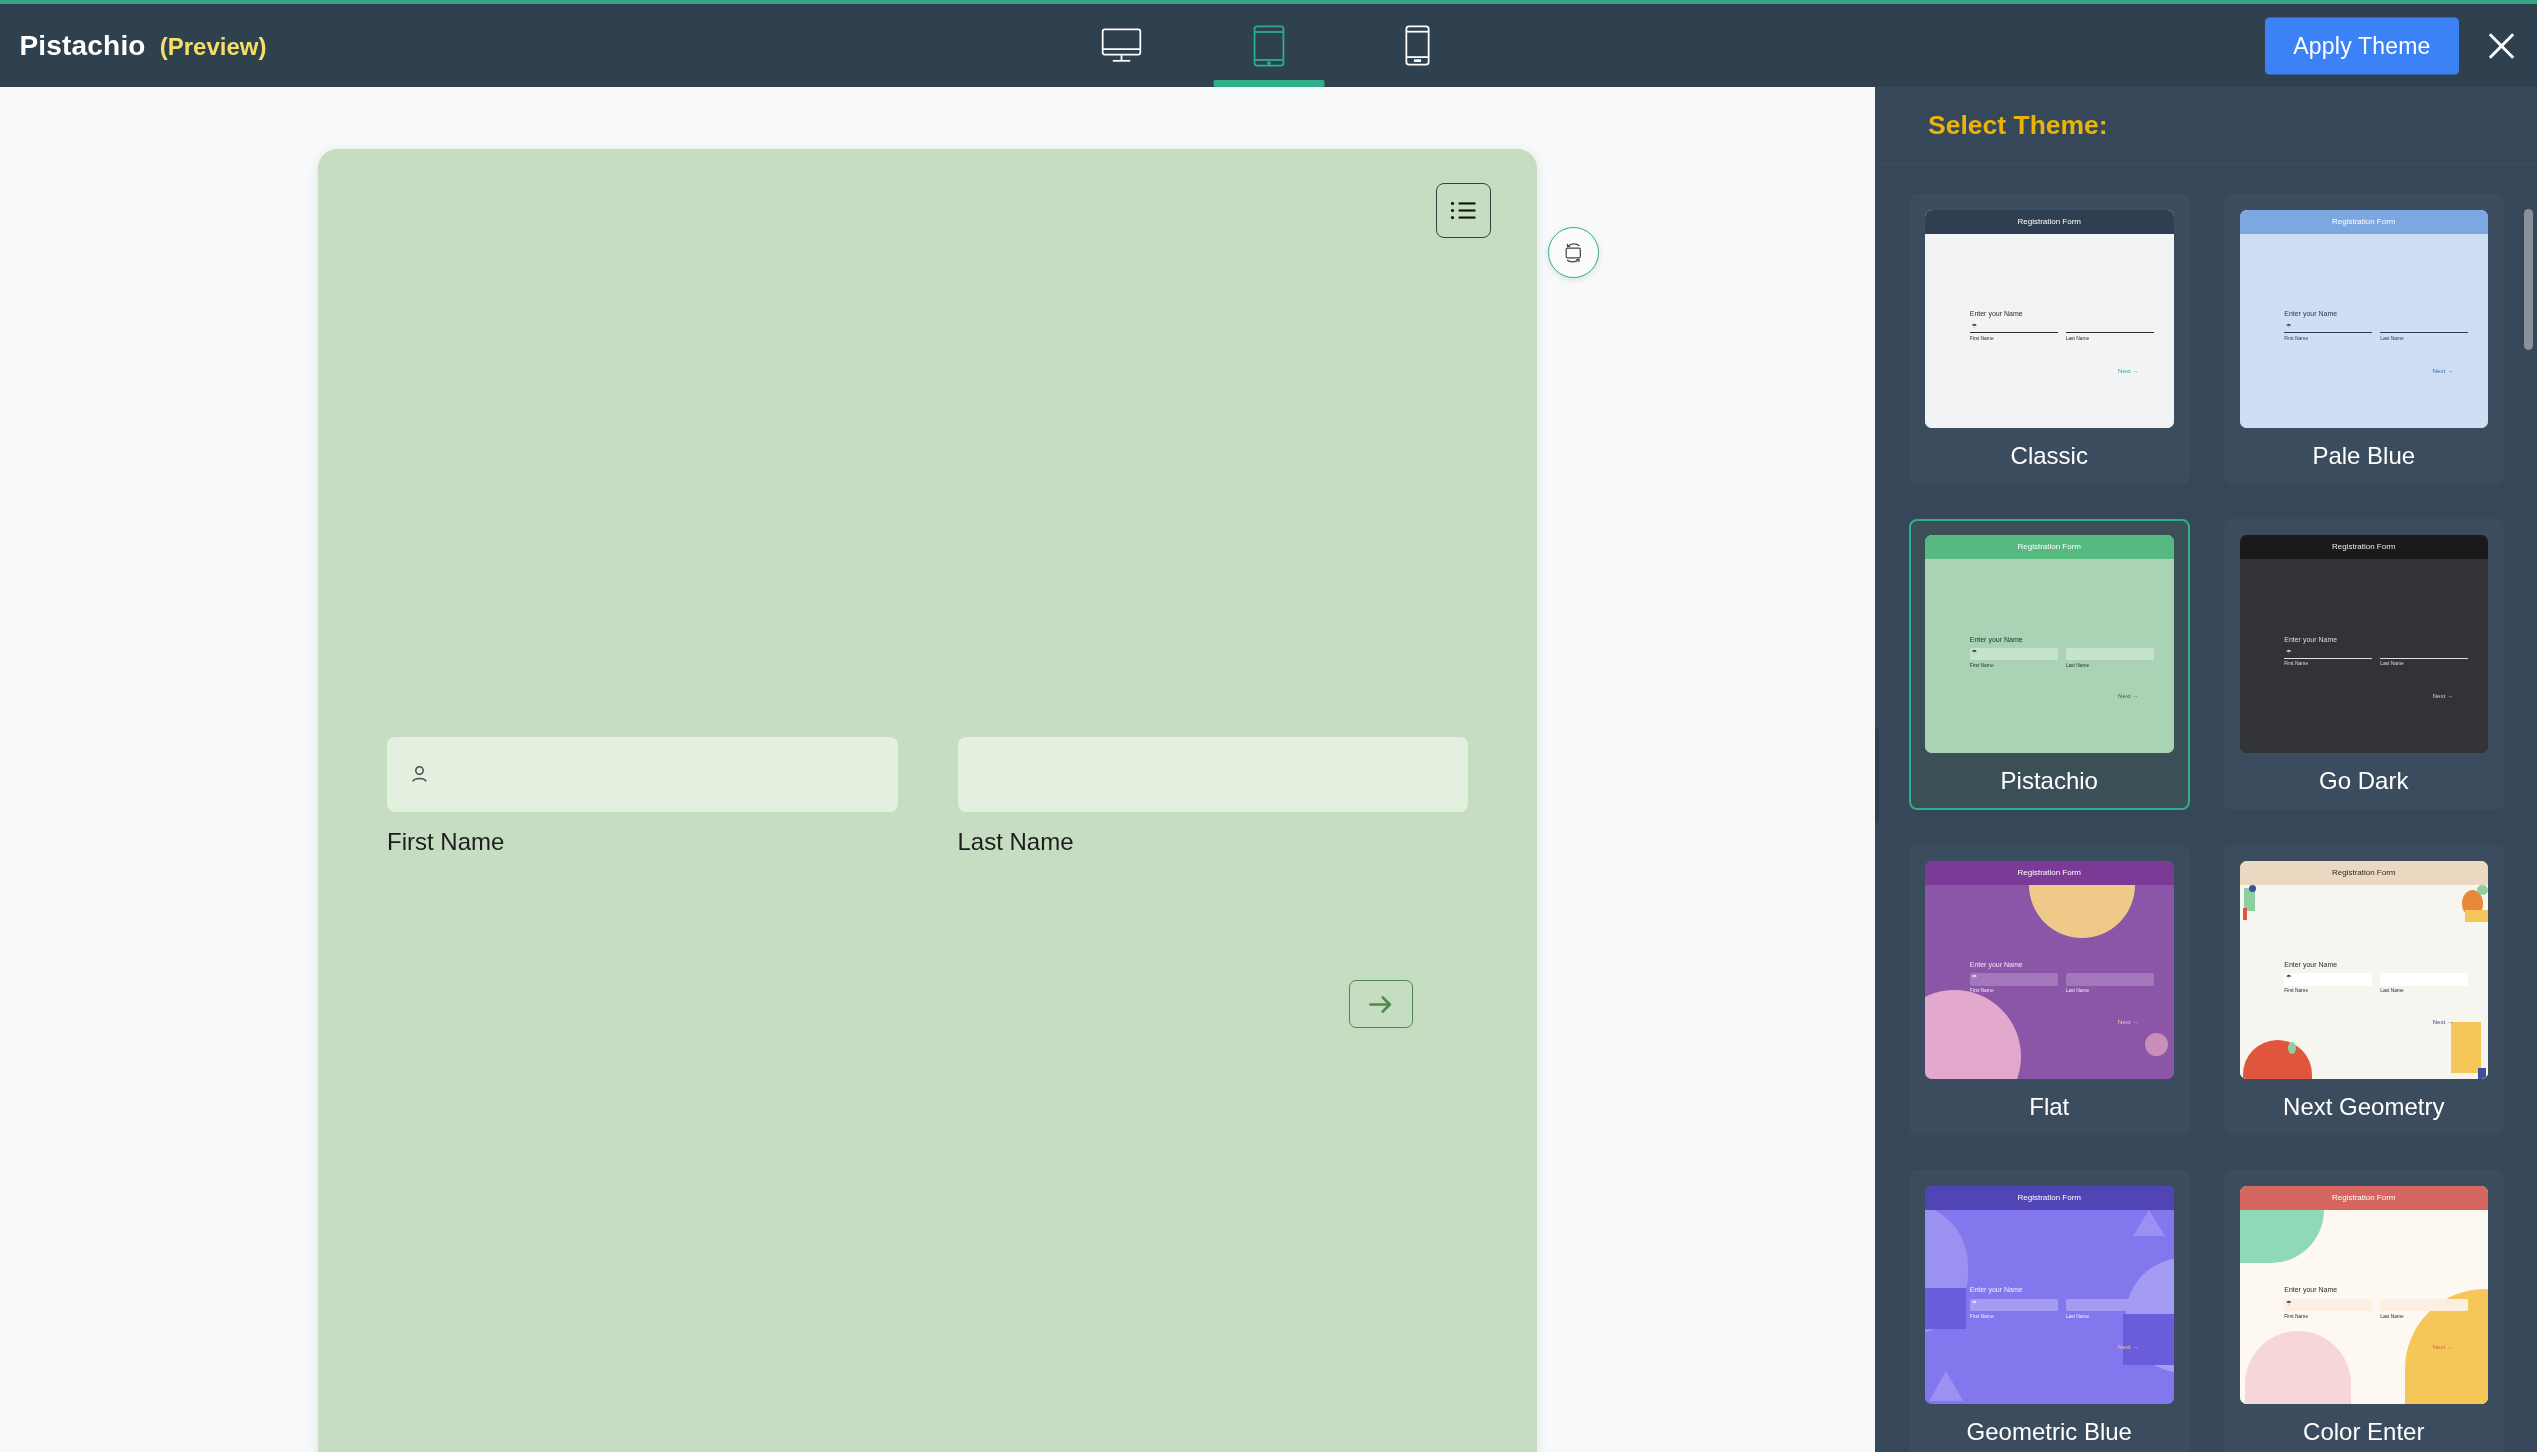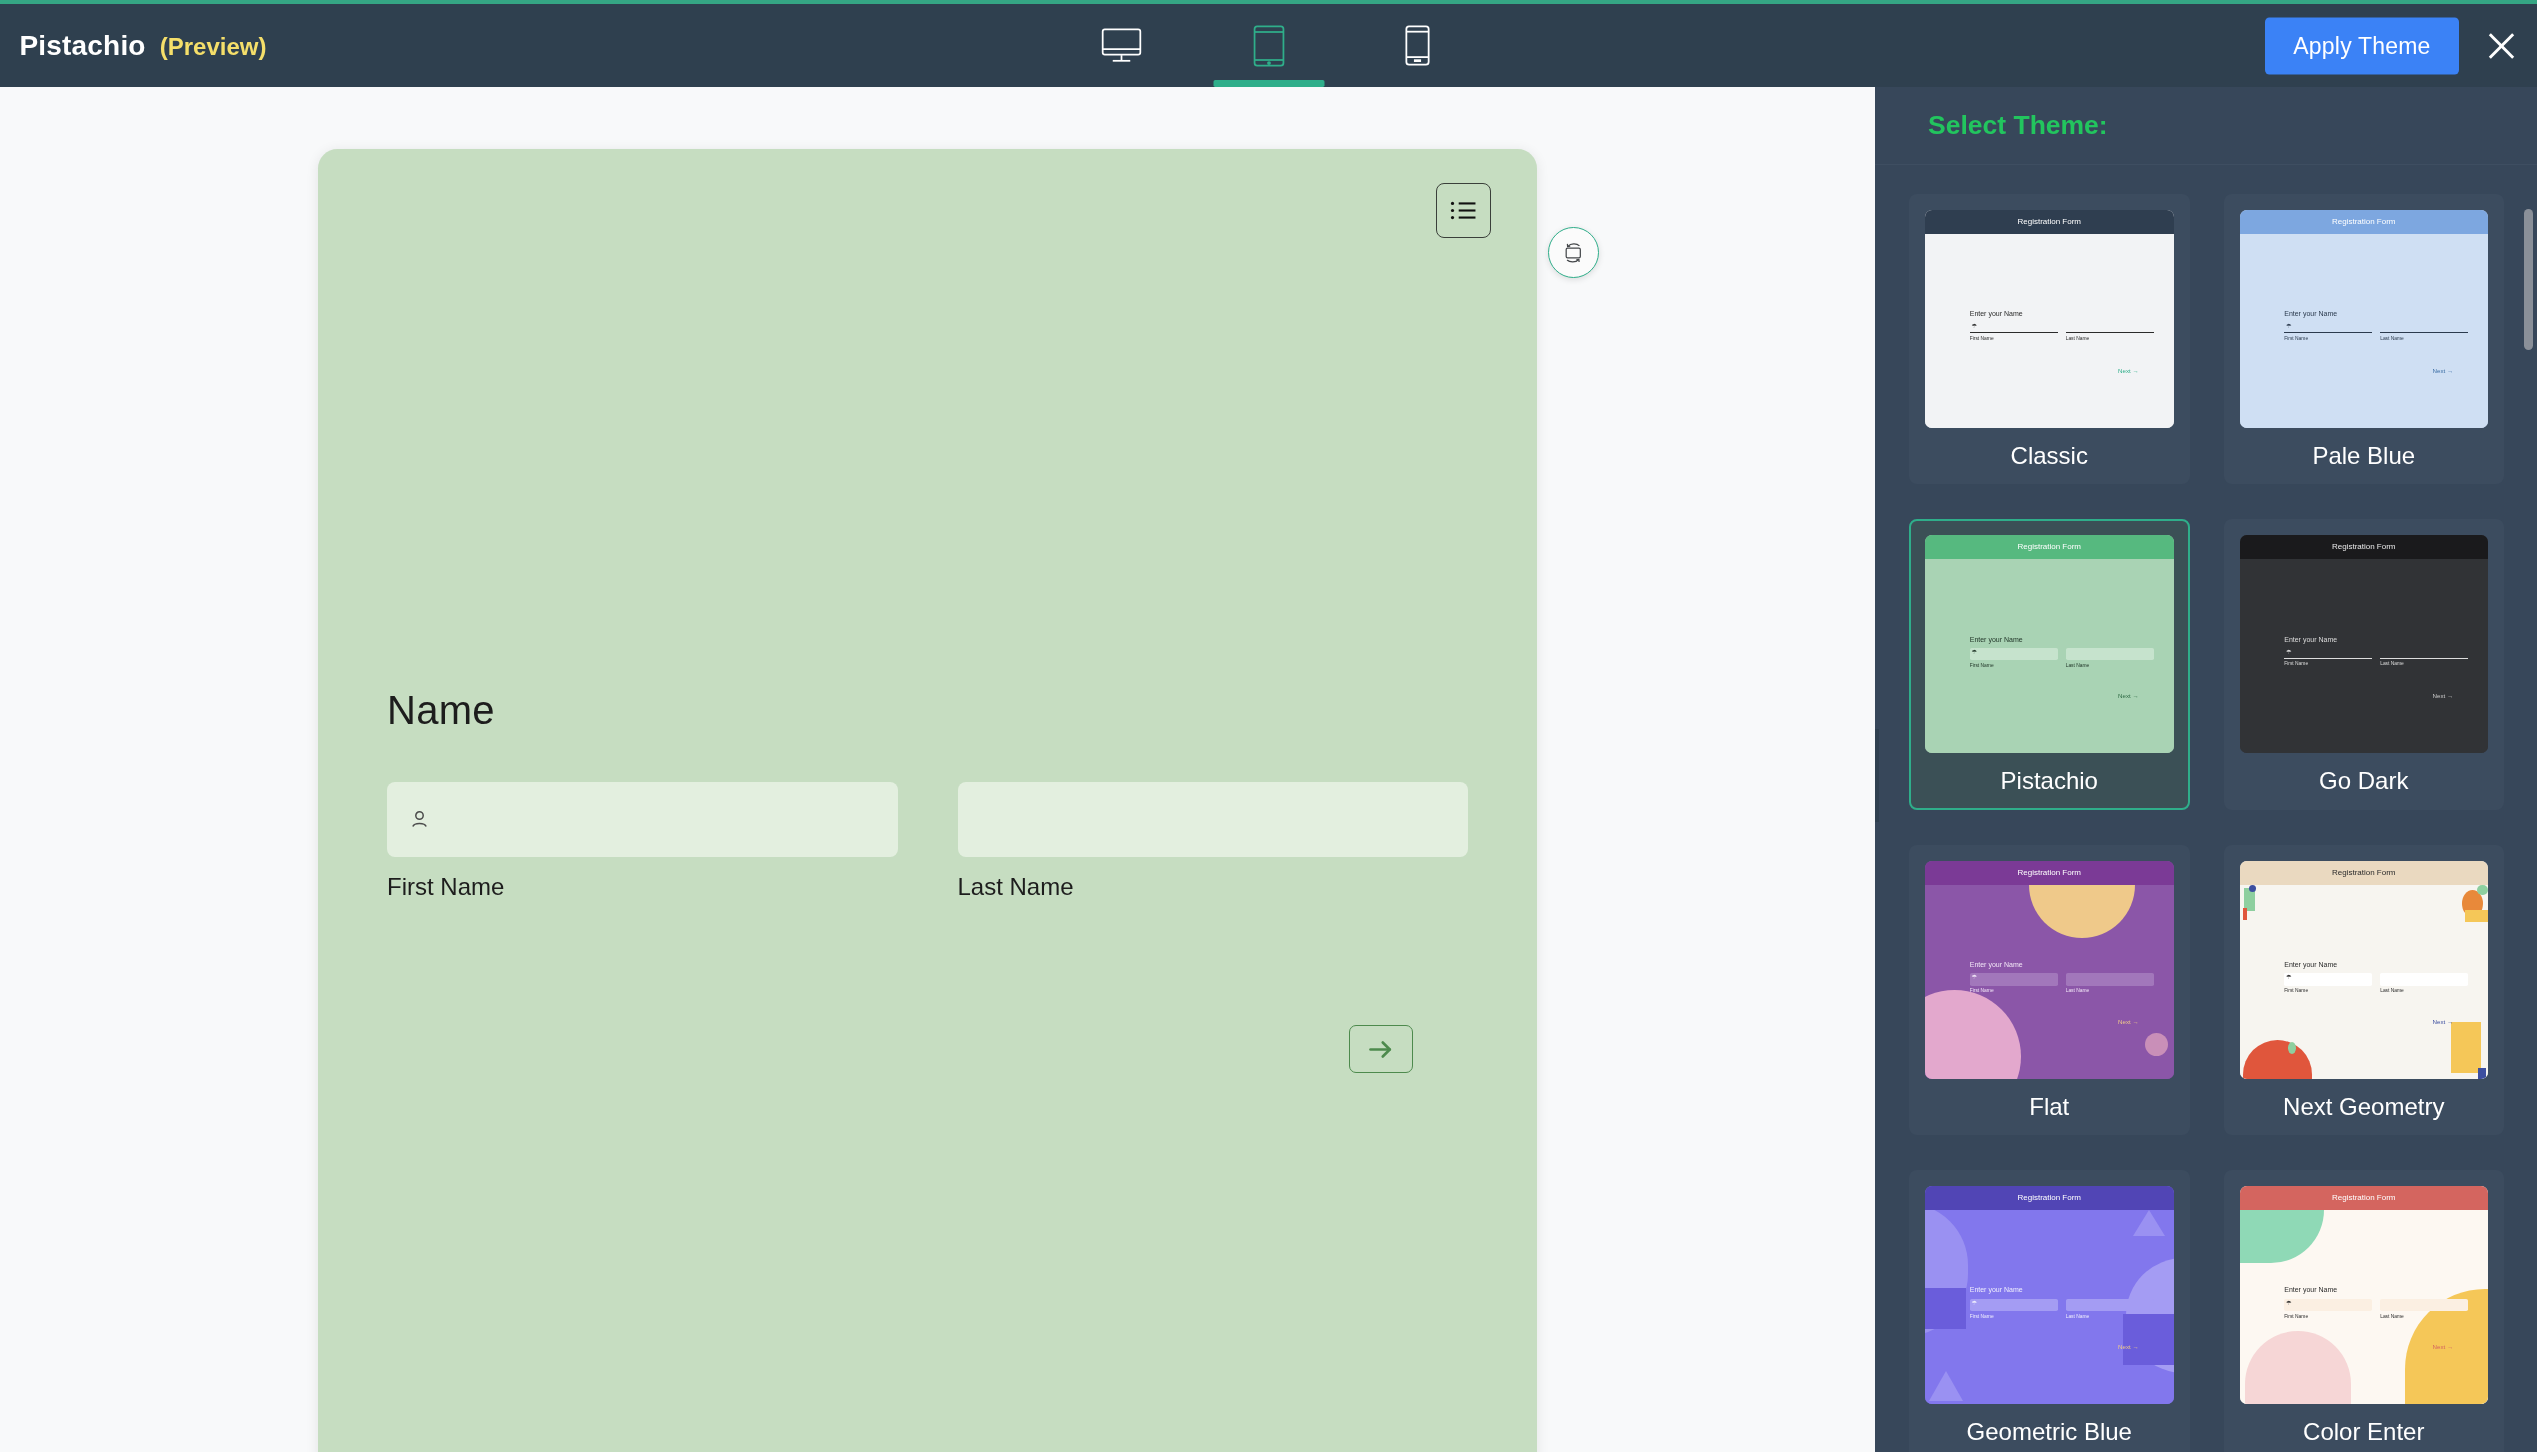--- a/index.html
+++ b/index.html
@@ -86,21 +86,21 @@
   
   .sidebar {
     position: absolute; top: 87px; right: 0; width: 663px; height: 1365px;
     background: #37475a;
     overflow: hidden;
   }
   .sidebar-head {
     height: 78px; display: flex; align-items: center; padding-left: 53px;
     border-bottom: 0.9px solid #3e4e61;
   }
-  .sidebar-title { color: #22c55e; font-size: 26.5px; font-weight: bold; }
+  .sidebar-title { color: #eab308; font-size: 26.5px; font-weight: bold; }
   .themes-scroll {
     position: absolute; top: 79px; left: 0; right: 0; bottom: 0;
     padding: 28px 34px 0 34px;
   }
   .themes-grid {
     display: grid; grid-template-columns: 1fr 1fr; gap: 35px 34px;
   }
   .theme-card {
     background: #3c4c5f; border-radius: 8px; padding: 14px 14px 12.4px 14px;
     border: 2.7px solid transparent; cursor: pointer;
@@ -204,21 +204,20 @@
           <circle cx="4" cy="5" r="1.8" fill="#111111" stroke="none"></circle>
           <circle cx="4" cy="13" r="1.8" fill="#111111" stroke="none"></circle>
           <circle cx="4" cy="21" r="1.8" fill="#111111" stroke="none"></circle>
           <line x1="11" y1="5" x2="30" y2="5"></line>
           <line x1="11" y1="13" x2="30" y2="13"></line>
           <line x1="11" y1="21" x2="30" y2="21"></line>
         </svg>
       </div>
 
       <div class="form-body">
-        <div class="form-title">Name</div>
 
         <div class="fields">
           <div class="field">
             <div class="input-box">
               <svg width="23" height="23" viewBox="0 0 26 26" fill="none" stroke="#4c4c4c" stroke-width="1.7">
                 <circle cx="13" cy="8.5" r="4.2"></circle>
                 <path d="M5.5 21 C7 16.5, 19 16.5, 20.5 21"></path>
               </svg>
             </div>
             <div class="field-label">First Name</div>

